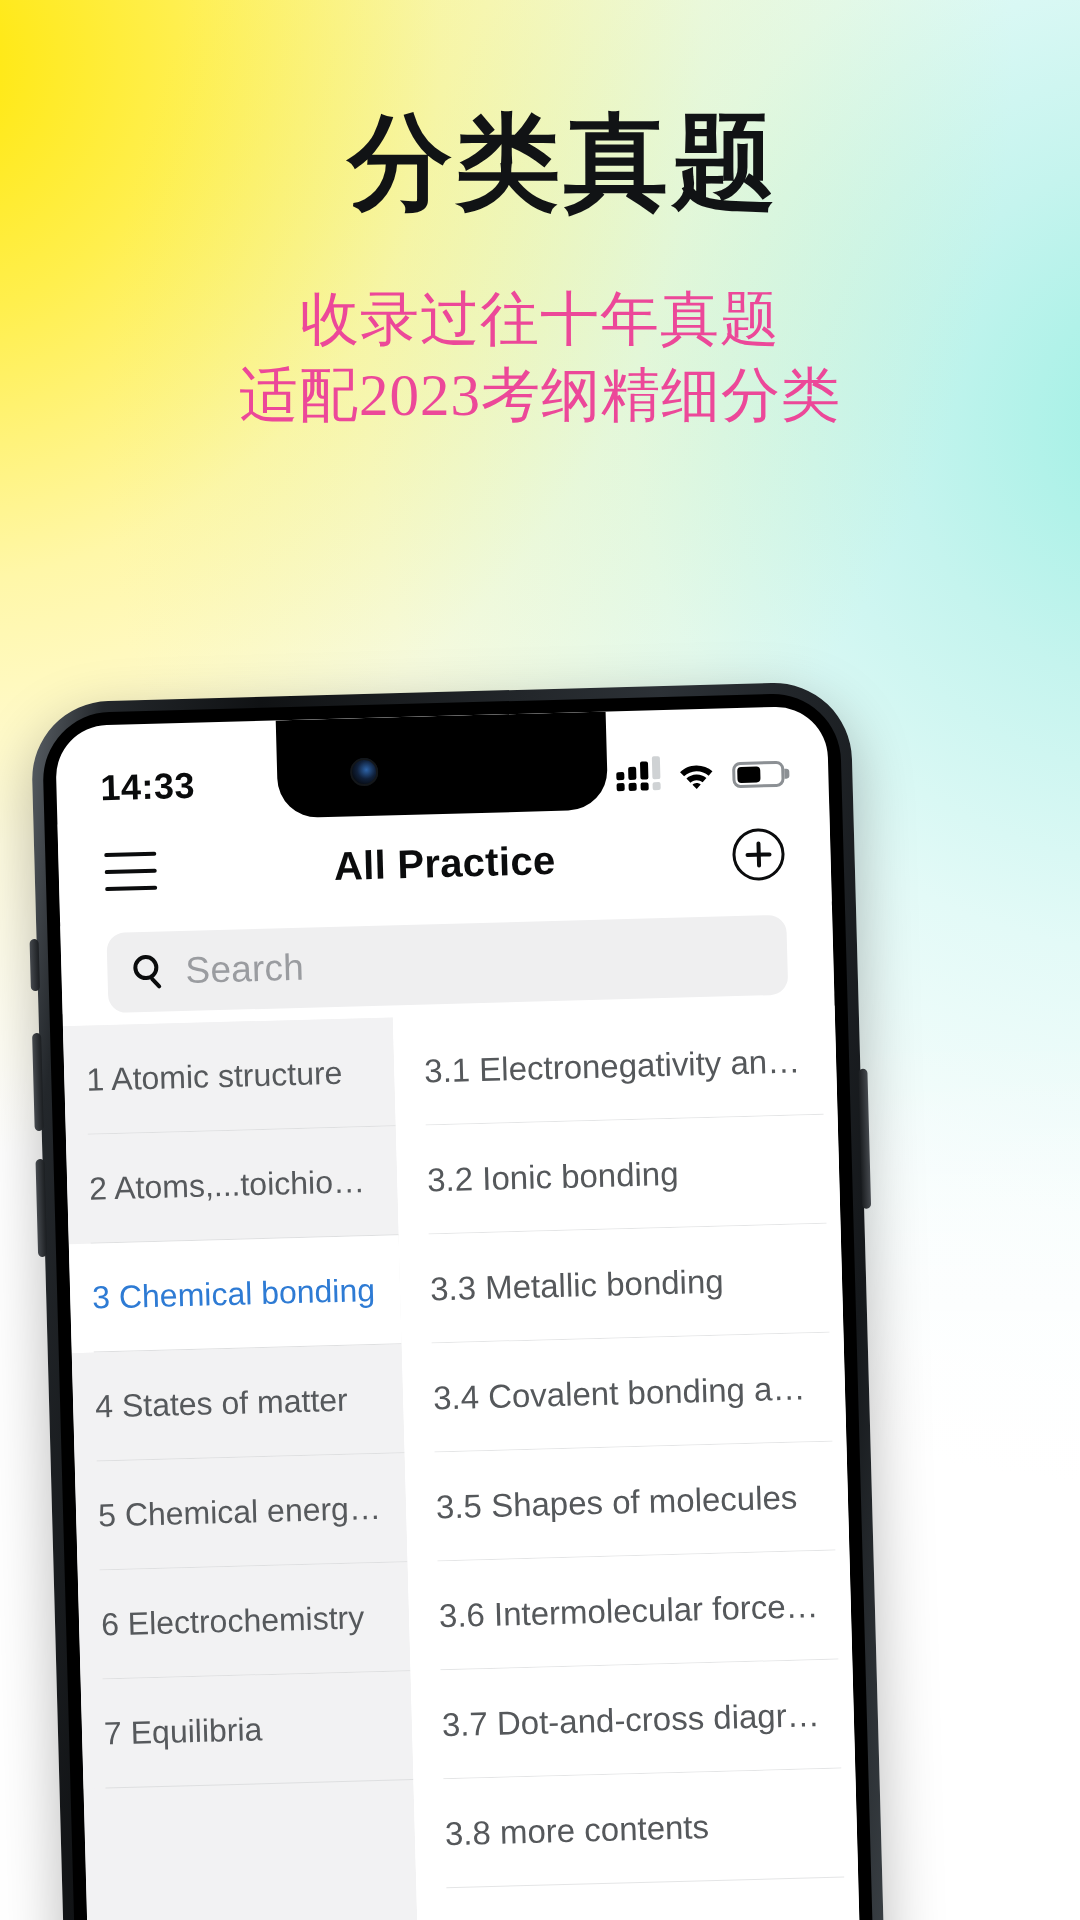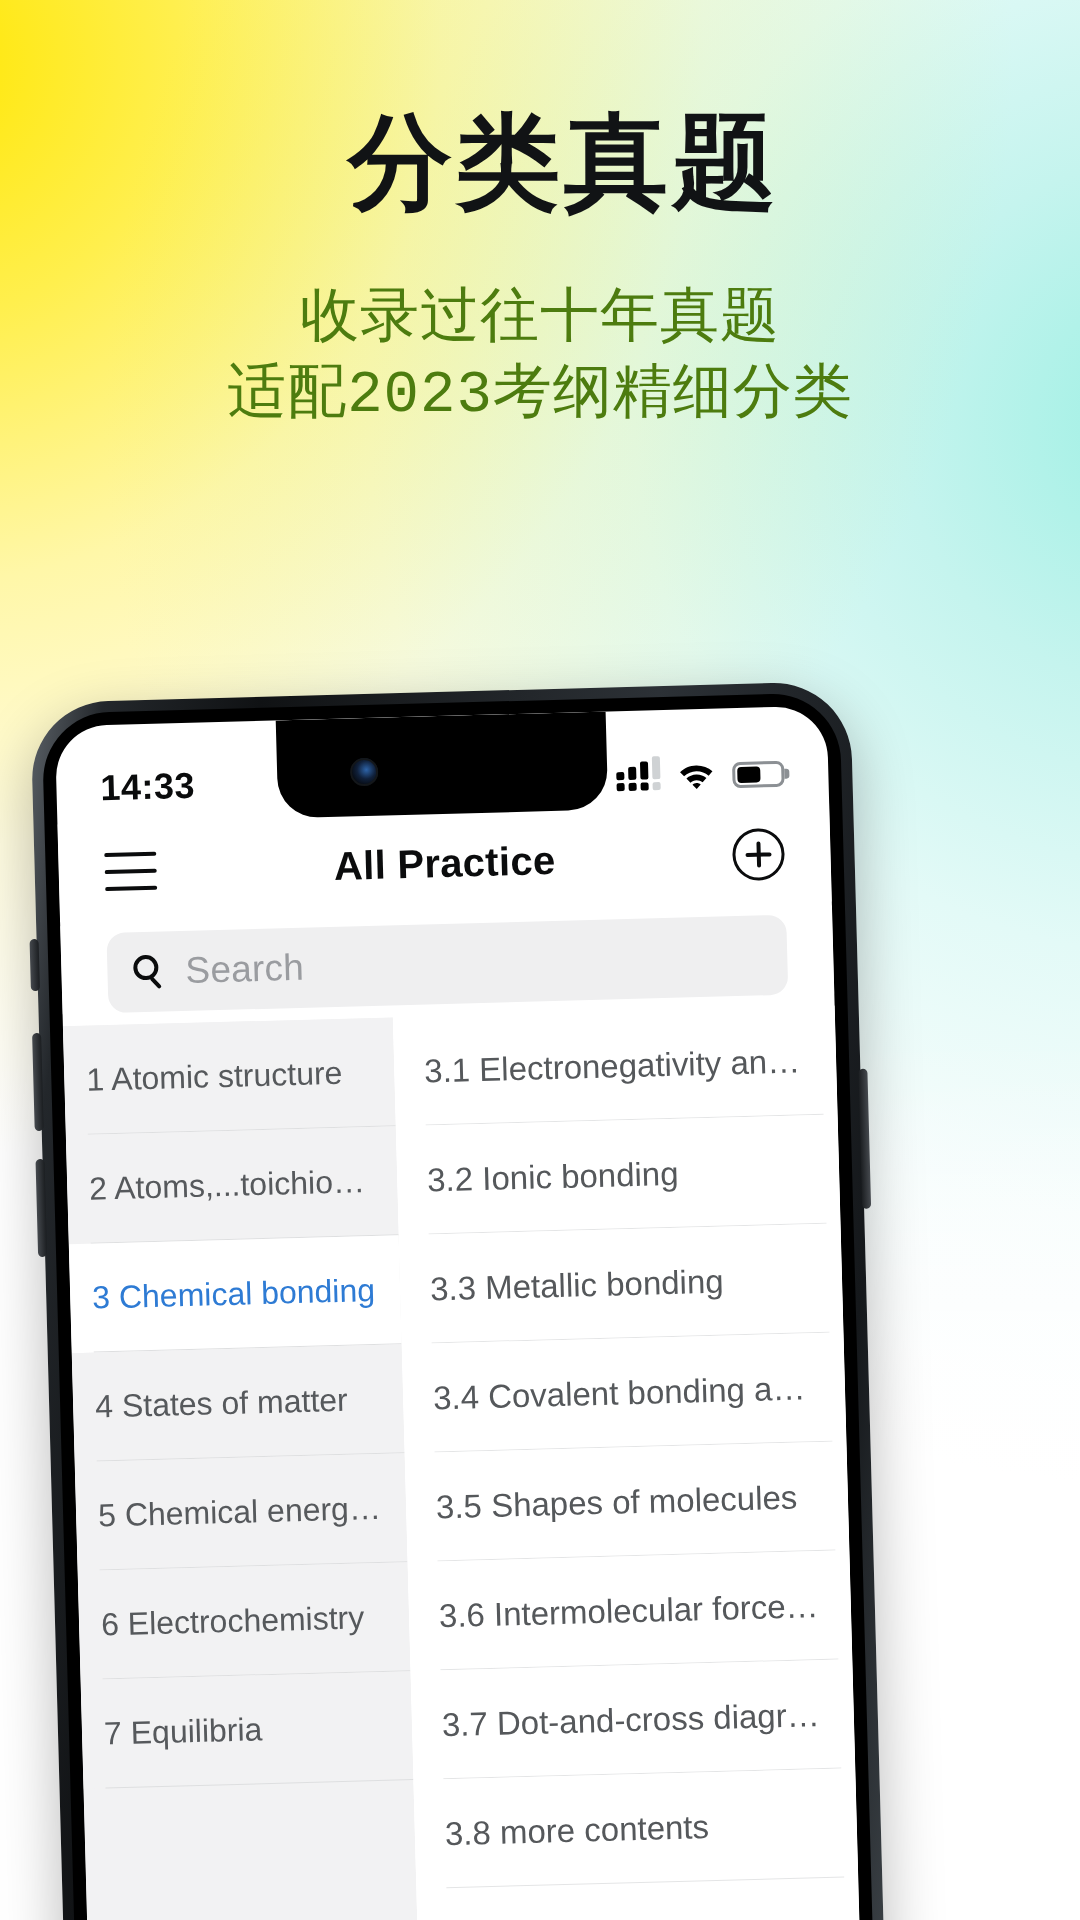--- a/index.html
+++ b/index.html
@@ -28,23 +28,23 @@
 
   
   .promo-wrap{ position:absolute; top:0; left:0; right:0; text-align:center; }
   #promo-title{
     font-size:104px; font-weight:bold; color:#111315;
     letter-spacing:4px; line-height:1; margin-top:110px;
     font-family:"DejaVu Sans","Liberation Sans",sans-serif;
     padding-left:48px;
   }
   .promo-sub{
-    font-size:59px; color:#4d7c0f; line-height:1.28;
+    font-size:59px; color:#ec4899; line-height:1.28;
     letter-spacing:1px; font-weight:400;
-    font-family:Liberation Mono, monospace;
+    font-family:Liberation Serif, serif;
   }
   #promo-sub1{ margin-top:68px; }
   #promo-sub2{ }
 
   
   #phone{
     position:absolute;
     left:30px; top:692px;
     width:820px; height:1300px;
     transform: rotate(-1.55deg);

